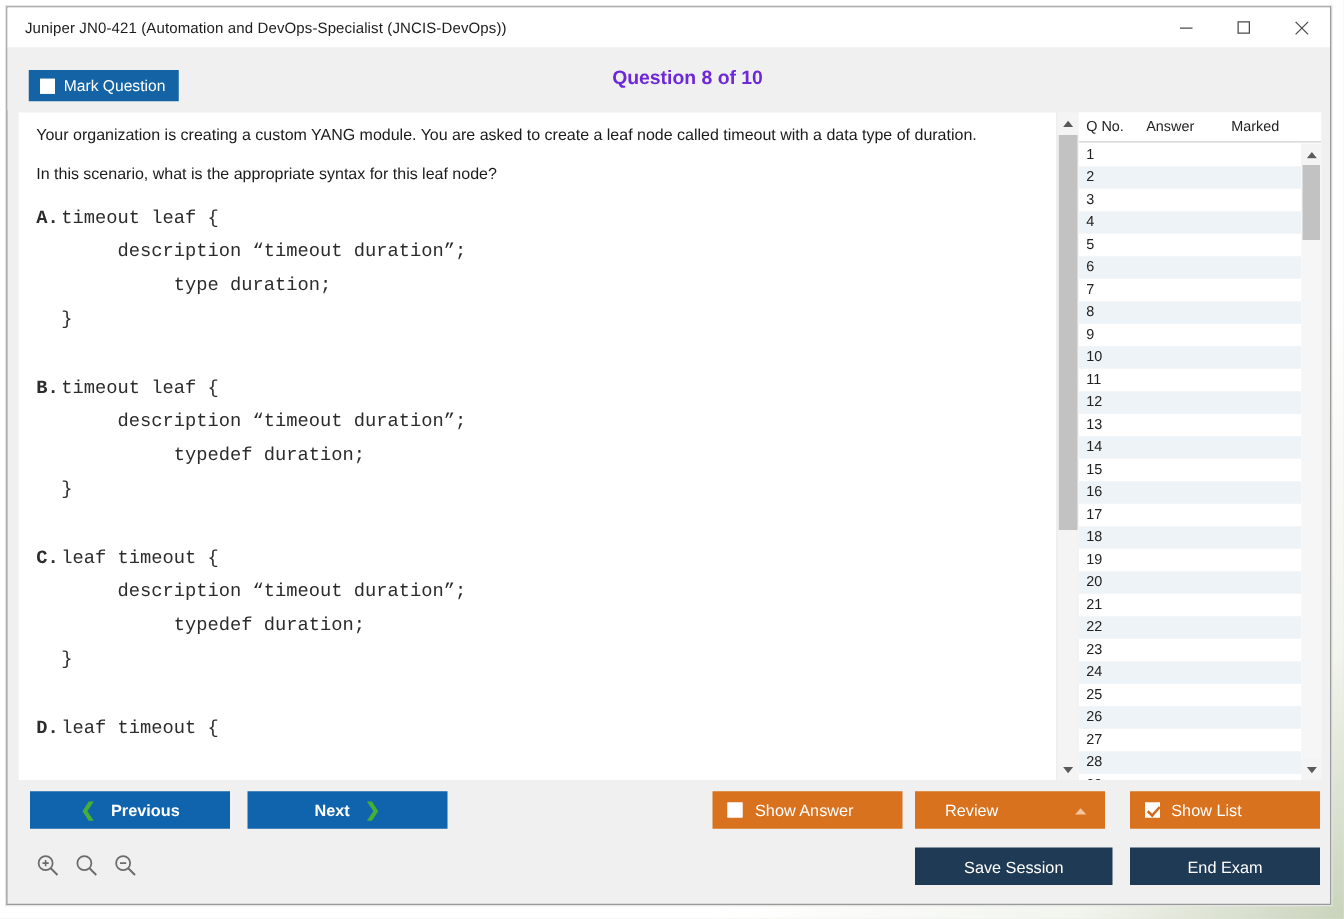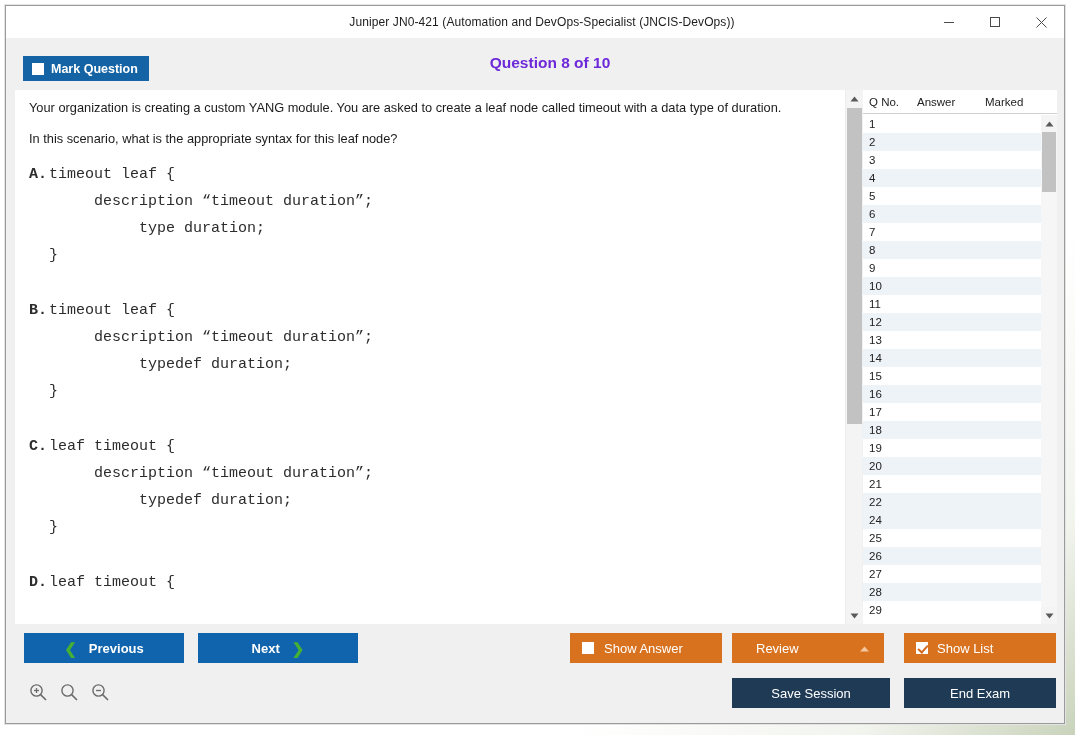--- a/index.html
+++ b/index.html
@@ -36,21 +36,20 @@
   
   .titlebar {
     position: absolute;
     left: 0; top: 0;
     width: 100%;
     height: 32px;
     background: #ffffff;
     box-sizing: border-box;
     display: flex;
     align-items: center;
-    justify-content: center;
   }
   .titlebar-text {
     margin-left: 14px;
     font-size: 12px;
     color: #1c1c1c;
     white-space: nowrap;
     letter-spacing: .1px;
   }
   .win-controls {
     position: absolute;
@@ -81,21 +80,21 @@
     position: absolute;
     left: 17px; top: 18px;
     height: 25px;
     background: #1464a5;
     color: #ffffff;
     display: flex;
     align-items: center;
     gap: 7px;
     padding: 0 11px 0 9px;
     font-size: 12.5px;
-    font-weight: bold;
+    font-weight: normal;
     box-sizing: border-box;
     cursor: pointer;
   }
   .cb {
     width: 12px; height: 12px;
     background: #ffffff;
     border: 1px solid #ffffff;
     display: inline-block;
     position: relative;
     box-sizing: border-box;
@@ -502,20 +501,25 @@
         <div class="lrow">
           <span class="col-q">21</span>
           <span class="col-a"></span>
           <span class="col-m"></span>
         </div>
         <div class="lrow alt">
           <span class="col-q">22</span>
           <span class="col-a"></span>
           <span class="col-m"></span>
         </div>
+        <div class="lrow">
+          <span class="col-q">23</span>
+          <span class="col-a"></span>
+          <span class="col-m"></span>
+        </div>
         <div class="lrow alt">
           <span class="col-q">24</span>
           <span class="col-a"></span>
           <span class="col-m"></span>
         </div>
         <div class="lrow">
           <span class="col-q">25</span>
           <span class="col-a"></span>
           <span class="col-m"></span>
         </div>

